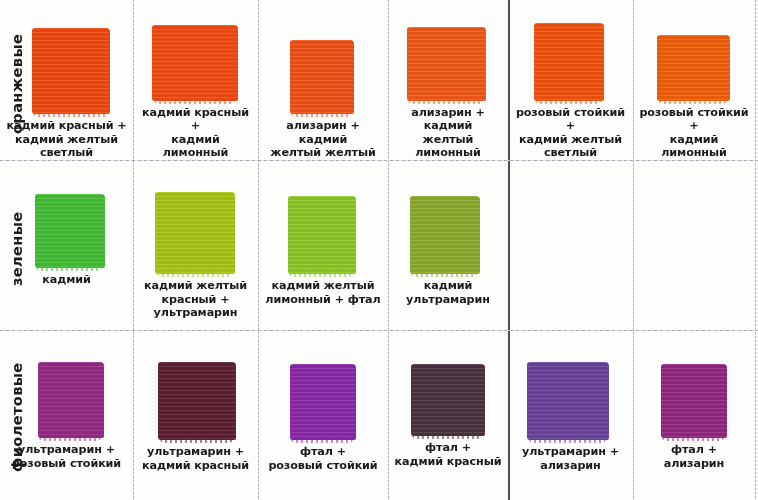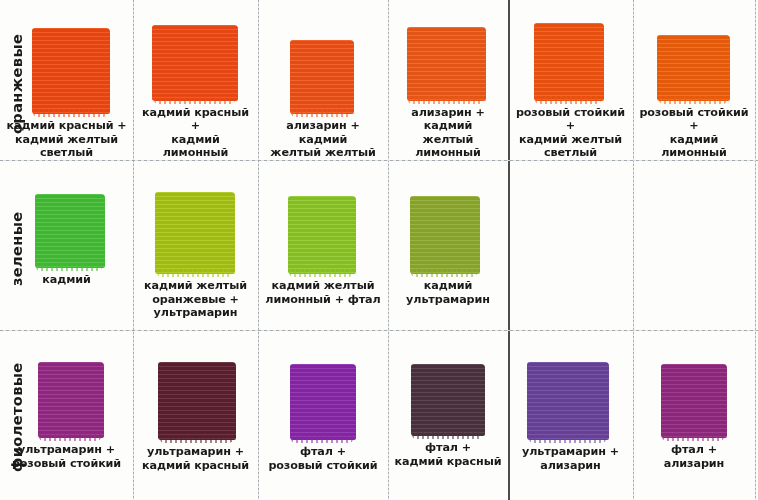--- a/index.html
+++ b/index.html
@@ -189,21 +189,21 @@
       <div class="caption">
         <div>кадмий</div>
       </div>
     </div>
     <div class="cell" style="left: 133px; top: 168px; width: 125px; height: 162px;">
       <div class="swatch-wrap" style="height: 106px;">
         <div class="swatch" style="width: 80px; height: 82px; background: rgb(169, 198, 23); margin-left: -0.5px;"></div>
       </div>
       <div class="caption">
         <div>кадмий желтый</div>
-        <div>оранжевые +</div>
+        <div>красный +</div>
         <div>ультрамарин</div>
       </div>
     </div>
     <div class="cell" style="left: 258px; top: 168px; width: 130px; height: 162px;">
       <div class="swatch-wrap" style="height: 106px;">
         <div class="swatch" style="width: 68px; height: 78px; background: rgb(143, 200, 40); margin-left: -3px;"></div>
       </div>
       <div class="caption">
         <div>кадмий желтый</div>
         <div>лимонный + фтал</div>

